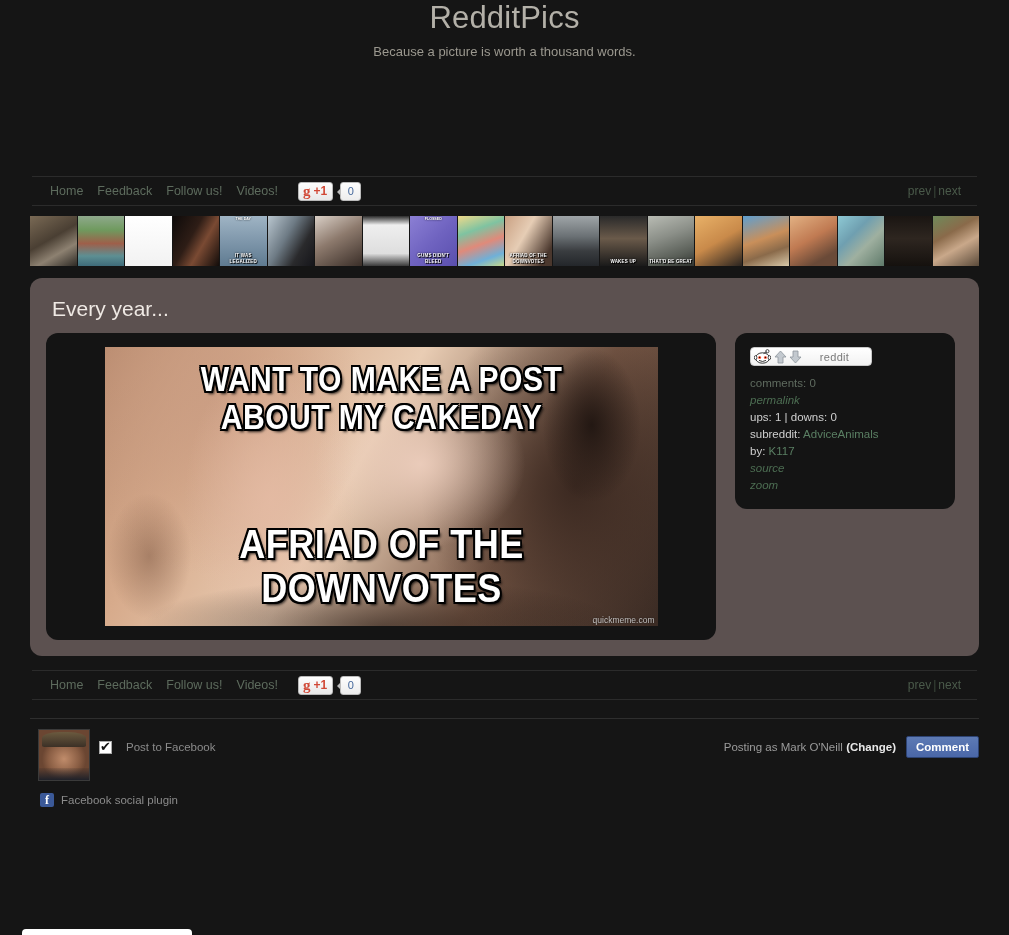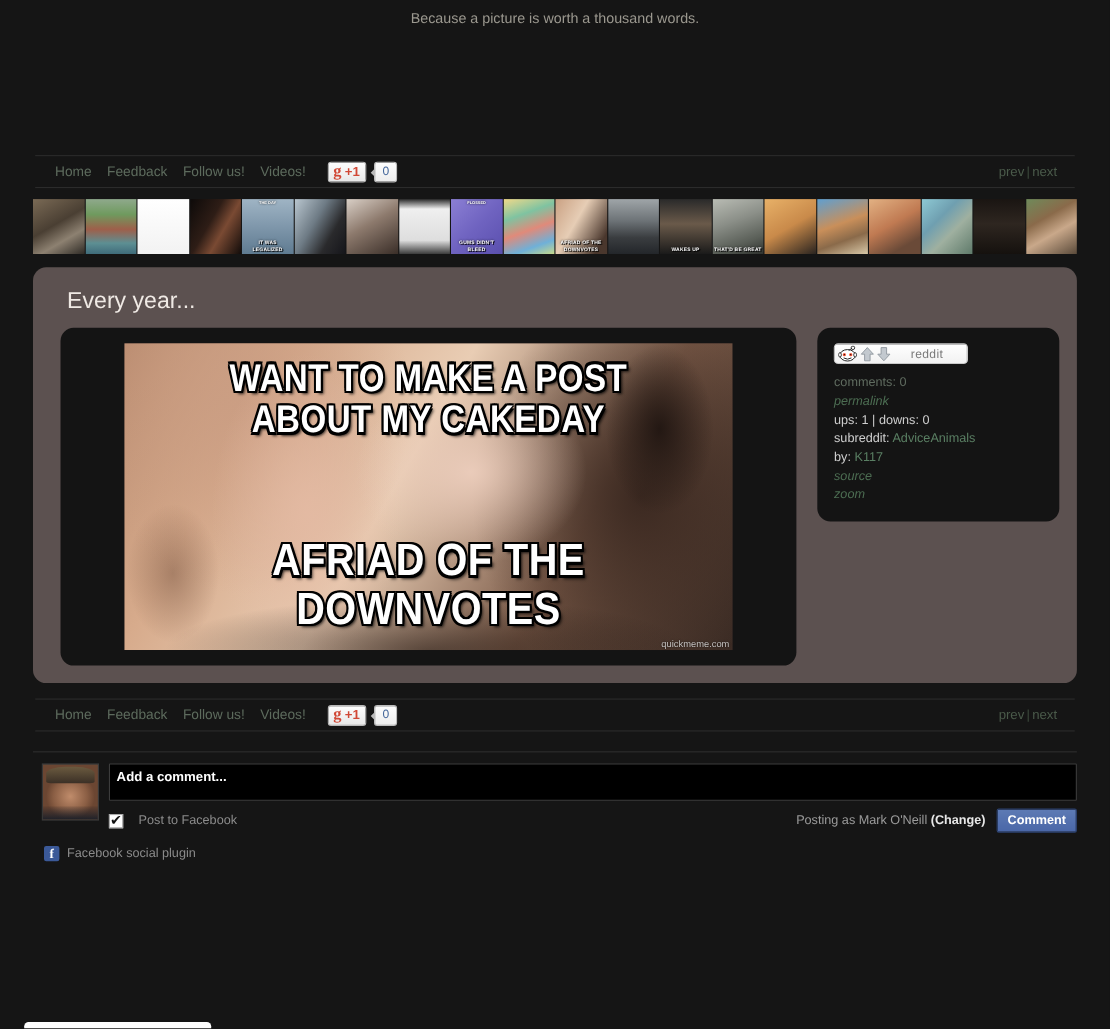--- a/index.html
+++ b/index.html
@@ -96,21 +96,21 @@
     position: absolute; left: 0; right: 0; top: 1px;
     text-align: center; color: #fff; font-weight: bold;
     font-size: 3.6px; text-shadow: 0 0 2px #000;
     line-height: 5px; padding: 0 1px;
   }
 
   
   .card {
     width: 949px; margin: 12px auto 0 auto;
     background: #5c5150; border-radius: 12px;
-    padding: 14px 16px 16px 25px;
+    padding: 14px 16px 16px 16px;
     position: relative;
   }
   .card-title {
     color: #efe9e4; font-size: 21px; font-weight: normal;
     margin: 5px 0 12px 6px; line-height: 24px;
   }
   .card-body { display: flex; gap: 19px; align-items: flex-start; }
 
   .image-panel {
     width: 670px; background: #141414; border-radius: 12px;
@@ -264,20 +264,21 @@
     position: absolute; left: 22px; bottom: 0; width: 170px; height: 6px;
     background: #fff; border-radius: 4px 4px 0 0;
   }
 </style>
 </head>
 <body>
 
 <div class="page">
 
   <div class="header">
+    <h1 class="site-title">RedditPics</h1>
     <p class="site-tagline">Because a picture is worth a thousand words.</p>
   </div>
 
   <div class="navbar" style="margin-top:116px;">
     <div class="nav-left">
       <a class="nav-link">Home</a>
       <a class="nav-link">Feedback</a>
       <a class="nav-link">Follow us!</a>
       <a class="nav-link">Videos!</a>
       <div class="gplus">
@@ -419,21 +420,20 @@
     </div>
     <div class="nav-right">
       <a>prev</a><span class="nav-sep">|</span><a>next</a>
     </div>
   </div>
 
   <div class="comment-area">
     <div class="comment-row">
       <div class="avatar"></div>
       <div class="comment-main">
-        <textarea class="comment-input" placeholder="Add a comment..." style="">Add a comment...</textarea>
         <div class="comment-footer">
           <div class="fb-check">
             <span class="checkbox"></span>
             <span class="fb-check-label">Post to Facebook</span>
           </div>
           <div style="display:flex;align-items:center;">
             <span class="posting-as"><span>Posting as Mark O'Neill</span> <span class="change">(Change)</span></span>
             <button class="comment-btn">Comment</button>
           </div>
         </div>

